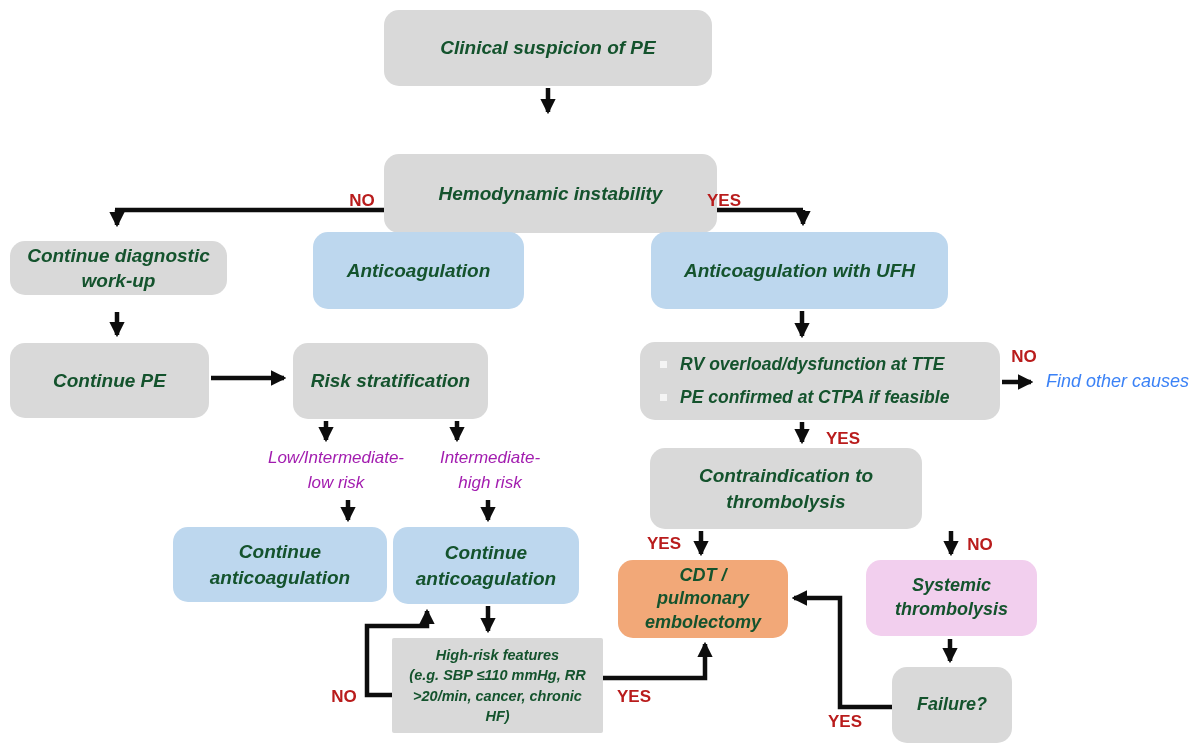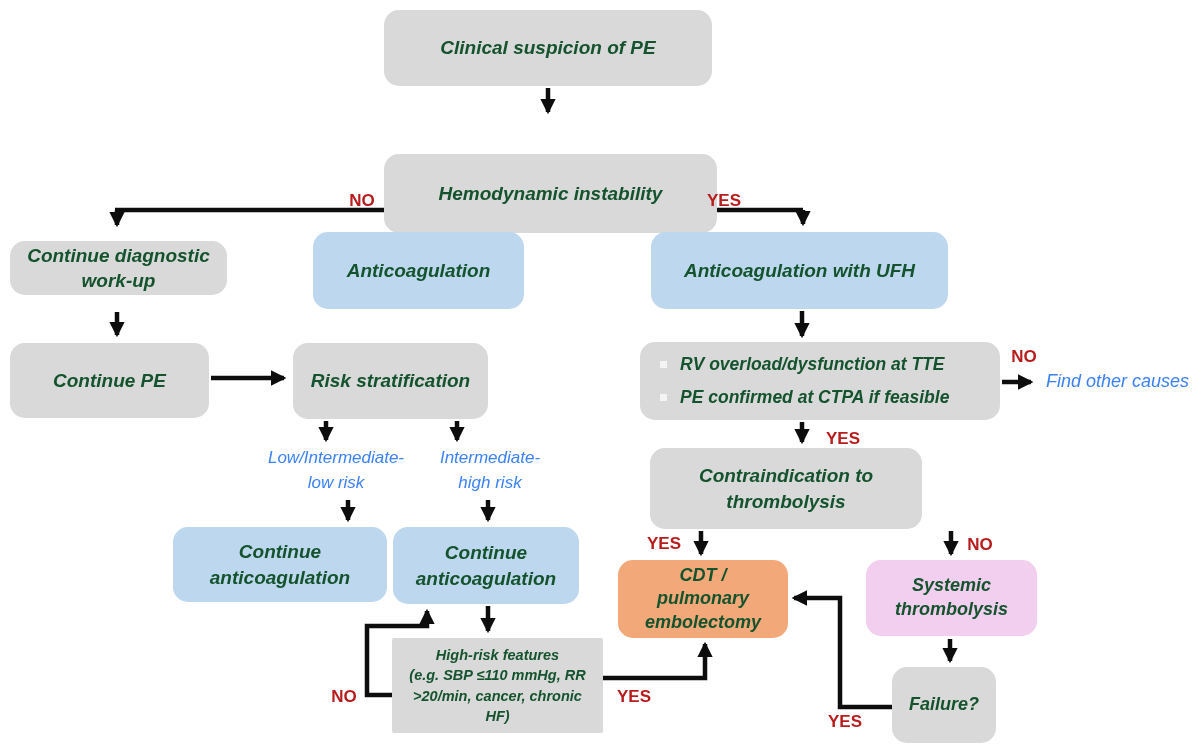--- a/index.html
+++ b/index.html
@@ -25,31 +25,31 @@
   #n-ufh{left:651px;top:232px;width:297px;height:77px;}
   #n-confirmed{left:10px;top:343px;width:199px;height:75px;}
   #n-risk{left:293px;top:343px;width:195px;height:76px;}
   #n-rv{left:640px;top:342px;width:360px;height:78px;flex-direction:column;align-items:flex-start;justify-content:center;gap:9px;padding:0;}
   #n-contra{left:650px;top:448px;width:272px;height:81px;}
   #n-cont-a{left:173px;top:527px;width:214px;height:75px;}
   #n-cont-b{left:393px;top:527px;width:186px;height:77px;}
   #n-highrisk{left:392px;top:638px;width:211px;height:95px;font-size:14.5px;line-height:1.4;border-radius:2px;}
   #n-cdt{left:618px;top:560px;width:170px;height:78px;font-size:18px;line-height:1.3;}
   #n-systemic{left:866px;top:560px;width:171px;height:76px;font-size:18px;}
-  #n-failure{left:892px;top:667px;width:104px;height:76px;font-size:18px;}
+  #n-failure{left:892px;top:667px;width:120px;height:76px;font-size:18px;}
 
   .brow{display:flex;align-items:center;gap:13px;padding-left:20px;font-size:17.5px;}
   .bsq{width:7px;height:7px;background:#f4f4f4;flex:0 0 auto;}
 
   .elabel{
     position:absolute;transform:translateX(-50%);color:#b91c1c;
     font-weight:700;font-size:17px;white-space:pre-line;text-align:center;line-height:1.35;
   }
   .ilabel{
-    position:absolute;transform:translateX(-50%);color:#3b82f6;
+    position:absolute;transform:translateX(-50%);color:#a21caf;
     font-style:italic;font-weight:400;font-size:17px;white-space:pre-line;text-align:center;line-height:1.45;
   }
   .freeform{
     position:absolute;color:#3b82f6;font-style:italic;font-size:18px;white-space:nowrap;
   }
 </style>
 </head>
 <body>
 
 <div id="canvas">

